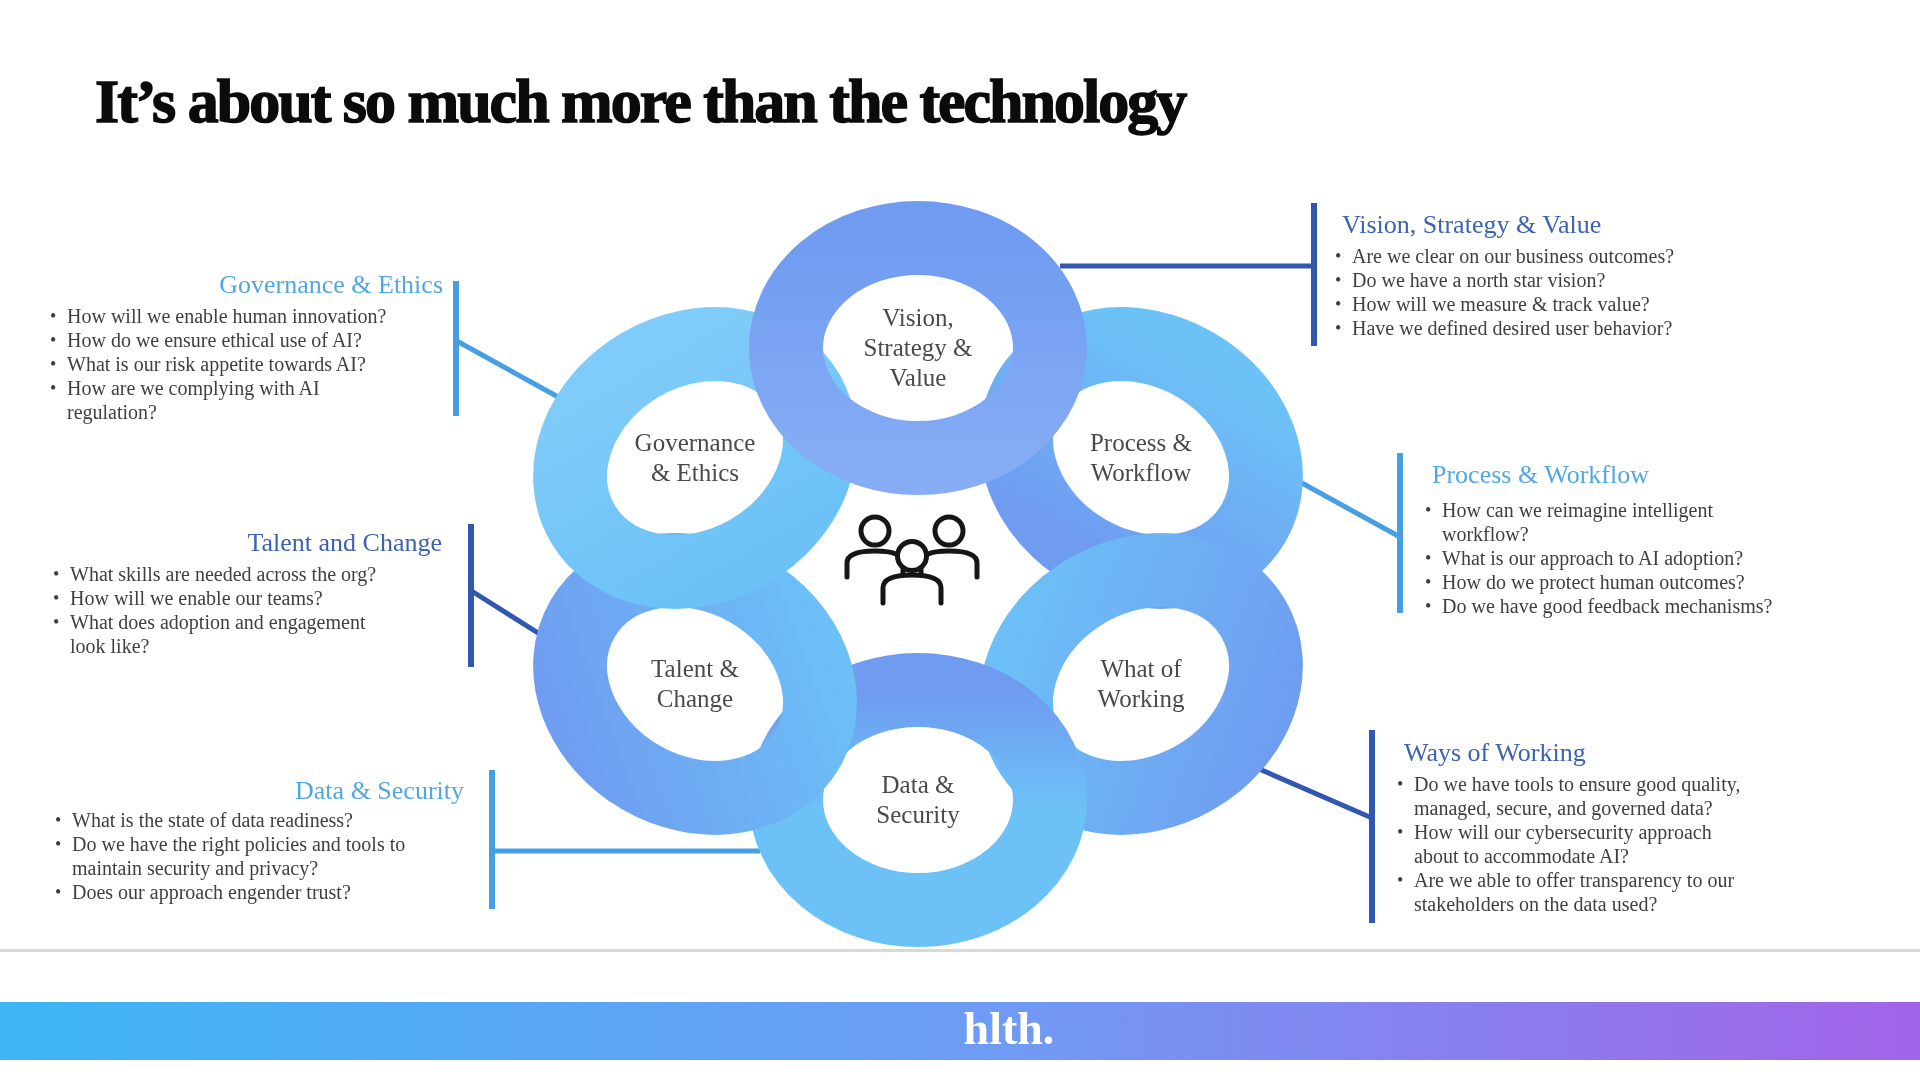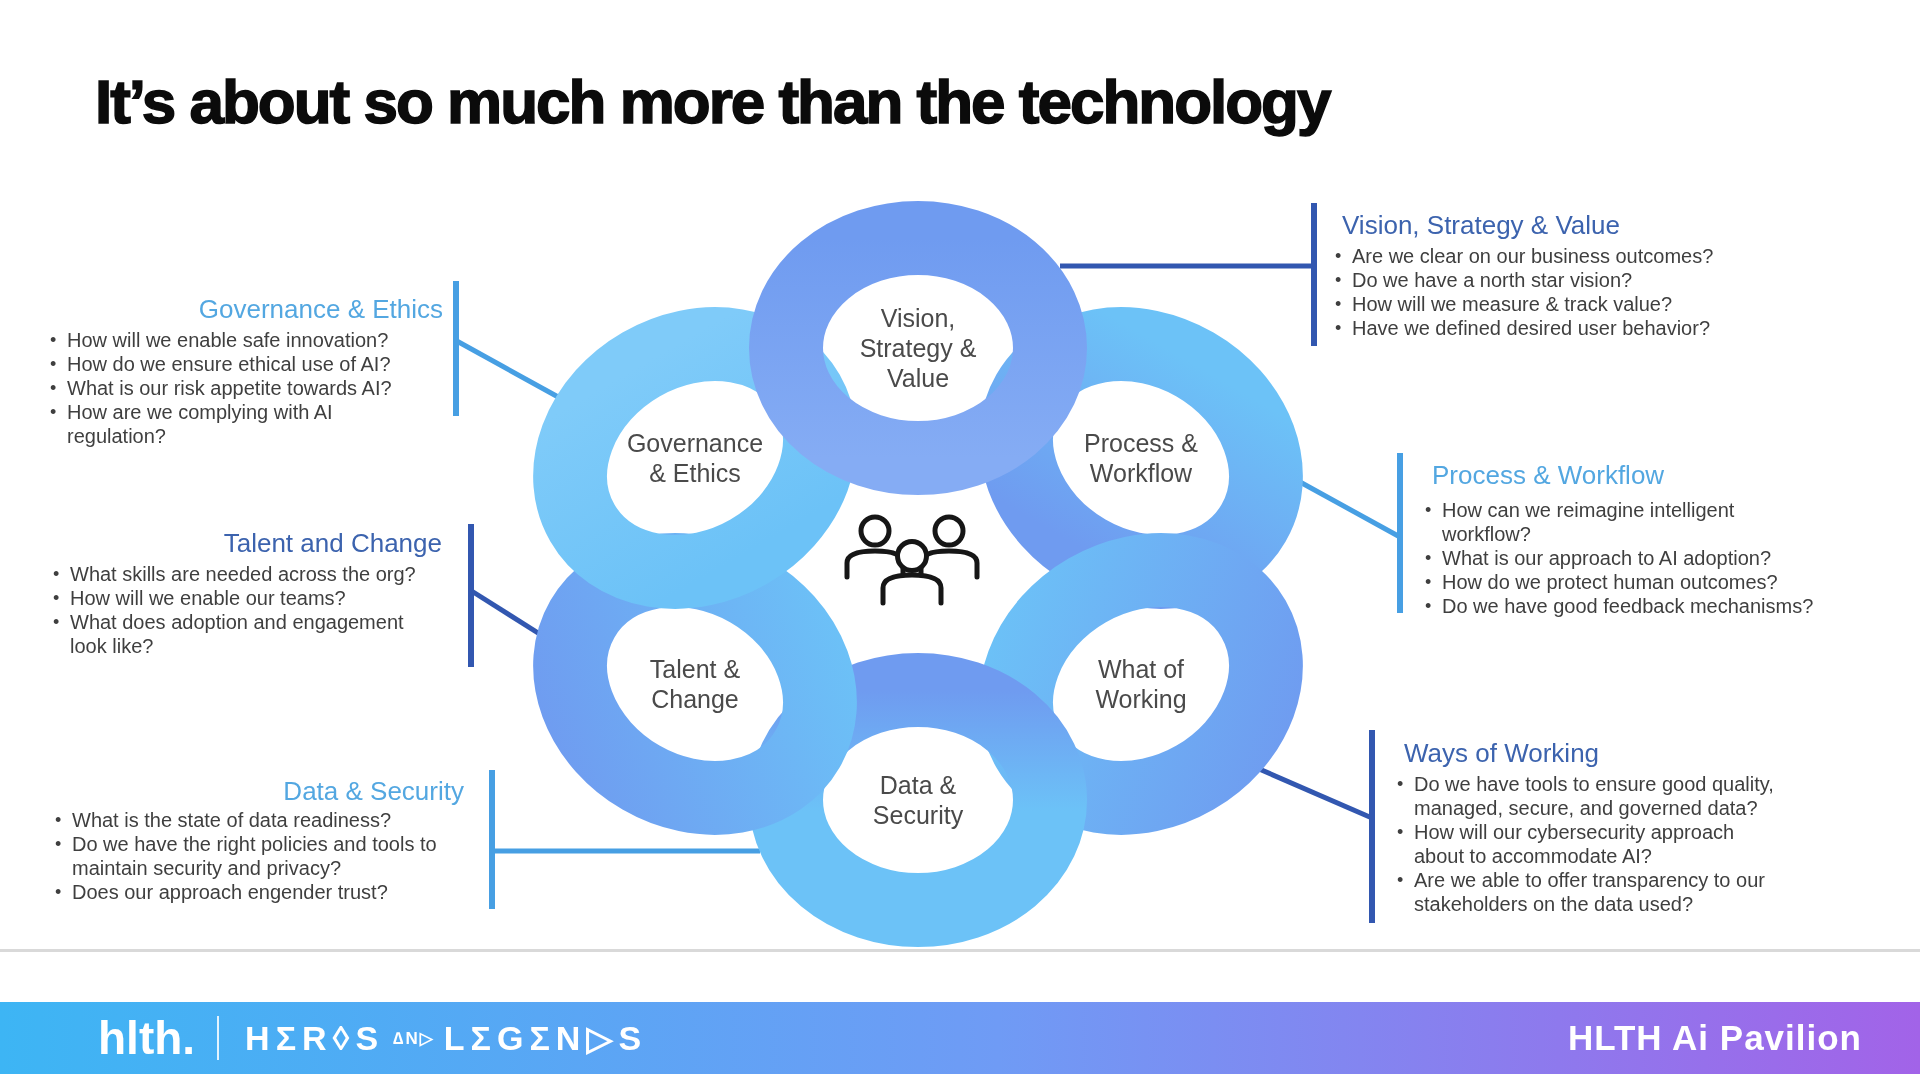--- a/index.html
+++ b/index.html
@@ -1,35 +1,35 @@
 <!DOCTYPE html>
 <html style="--title_text: #0b0b0b; --body_text: #3f3f3f; --circle_text: #4a4a4a; --heading_light: #53a7e1; --heading_dark: #3c63ae; --light_accent: #479fe3; --dark_accent: #3257b0; --ring_sky: #6cc2f7; --ring_sky_light: #7fcbf9; --ring_cornflower: #6f9bf0; --ring_cornflower_light: #85acf4; --icon_stroke: #161616; --divider_gray: #d9d9d9; --footer_left: #3db5f4; --footer_mid: #6f9bf5; --footer_right: #a263e8; --footer_text: #ffffff;"><head>
 <meta charset="utf-8">
 <style>
   html,body{margin:0;padding:0;background:#ffffff;}
   .slide{position:relative;width:1920px;height:1080px;background:#fff;overflow:hidden;
-         font-family:Liberation Sans, sans-serif;}
+         font-family:Liberation Serif, serif;}
   .title{position:absolute;left:95px;top:66px;font-size:62px;font-weight:700;
          letter-spacing:-2px;color:var(--title_text);-webkit-text-stroke:1.5px var(--title_text);
          white-space:nowrap;}
   .diagram-svg{position:absolute;left:0;top:0;}
   .clabel{position:absolute;width:230px;transform:translate(-50%,-50%);text-align:center;
           font-size:25px;line-height:30px;color:var(--circle_text);}
   .callout{position:absolute;font-size:20px;line-height:24px;color:var(--body_text);}
   .co-head{font-size:26px;line-height:30px;font-weight:400;white-space:nowrap;}
   .co-head.light{color:var(--heading_light);} .co-head.dark{color:var(--heading_dark);}
   .left-block .co-head{text-align:right;padding-right:14px;}
   .right-block .co-head{margin-left:12px;}
   .bl{position:relative;padding-left:22px;white-space:nowrap;}
   .bl:not(.cont)::before{content:"\2022";position:absolute;left:5px;top:0;font-size:18px;color:var(--body_text);}
   .gap4{height:4px;} .gap8{height:8px;} .gap2{height:2px;}
   .topline{position:absolute;left:0;top:949px;width:1920px;height:3px;background:var(--divider_gray);}
-  .footer{position:absolute;left:0;top:1002px;width:1920px;height:72px;display:flex;align-items:center;
+  .footer{position:absolute;left:0;top:1002px;width:1920px;height:58px;display:flex;align-items:center;
           color:var(--footer_text);
-          background:linear-gradient(90deg,var(--footer_left) 0%,var(--footer_mid) 52%,var(--footer_right) 100%);}
+          background:linear-gradient(90deg,var(--footer_left) 0%,var(--footer_mid) 52%,var(--footer_right) 100%);flex-direction:column;}
   .logo{margin-left:98px;font-size:46px;font-weight:700;letter-spacing:0;}
   .fdivider{width:2px;height:44px;background:rgba(255,255,255,0.85);margin:0 26px 0 22px;}
   .brand{display:flex;align-items:center;gap:9px;font-size:34px;font-weight:700;letter-spacing:6px;}
   .brand .and{font-size:17px;letter-spacing:2px;font-weight:700;}
   .pavilion{margin-left:auto;margin-right:58px;font-size:35px;font-weight:700;letter-spacing:1px;}
 </style>
 </head>
 <body>
 
 <div class="slide">
@@ -114,24 +114,24 @@
   </div>
   <div class="clabel" style="left:1141px;top:684px">
     <div>What of</div>
     <div>Working</div>
   </div>
   <div class="clabel" style="left:918px;top:800px">
     <div>Data &amp;</div>
     <div>Security</div>
   </div>
 
-  <div class="callout left-block" style="left:45px;top:294px;width:412px">
+  <div class="callout left-block" style="left:45px;top:270px;width:412px">
     <div class="co-head light">Governance &amp; Ethics</div>
     <div class="gap4"></div>
-    <div class="bl">How will we enable safe innovation?</div>
+    <div class="bl">How will we enable human innovation?</div>
     <div class="bl">How do we ensure ethical use of AI?</div>
     <div class="bl">What is our risk appetite towards AI?</div>
     <div class="bl">How are we complying with AI</div>
     <div class="bl cont">regulation?</div>
   </div>
 
   <div class="callout left-block" style="left:48px;top:528px;width:408px">
     <div class="co-head dark">Talent and Change</div>
     <div class="gap4"></div>
     <div class="bl">What skills are needed across the org?</div>

